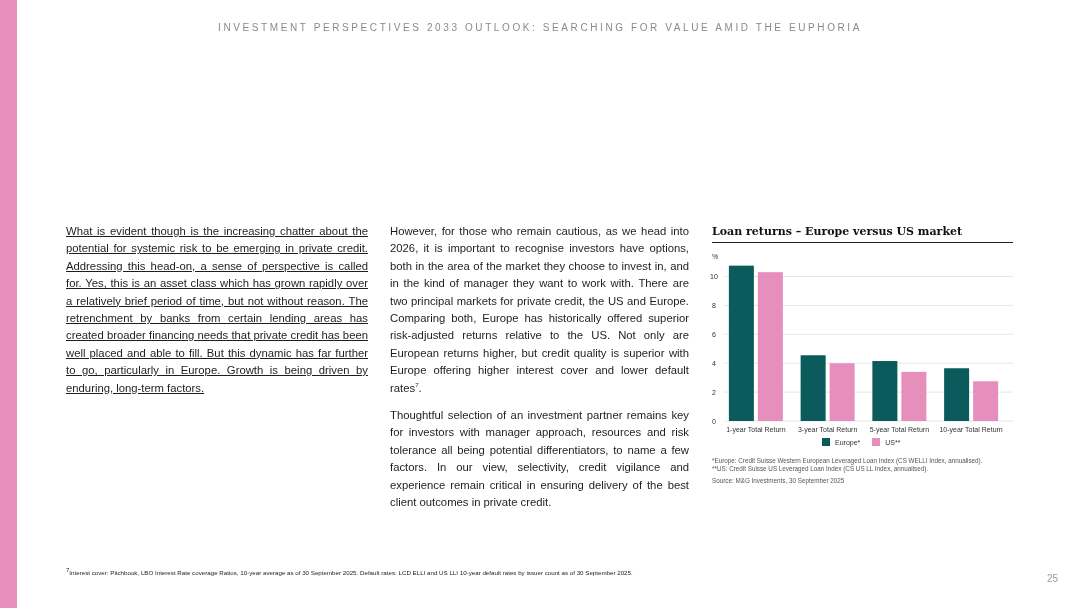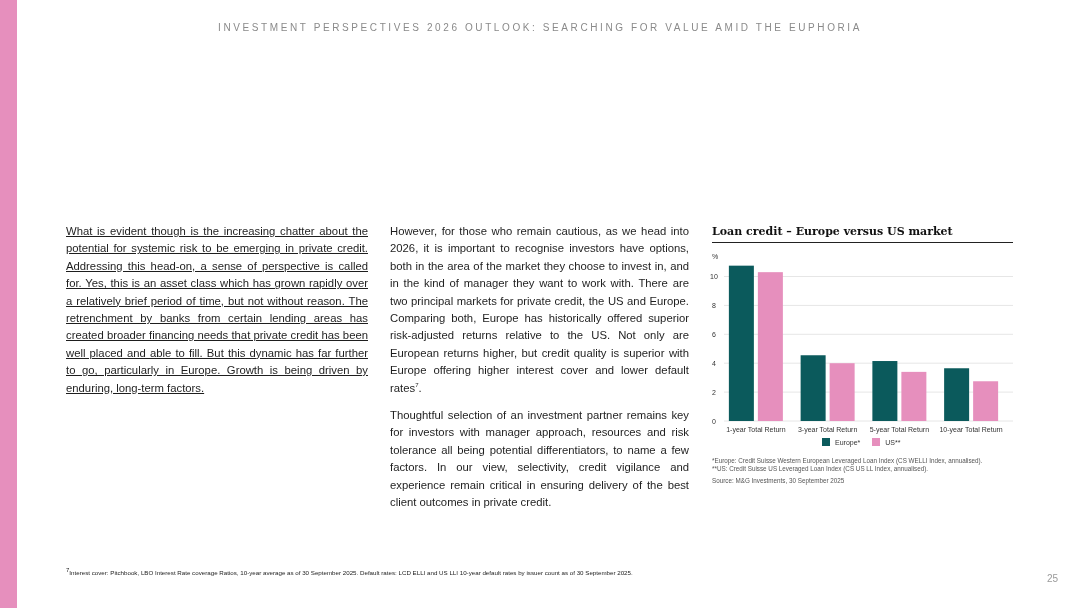--- a/index.html
+++ b/index.html
@@ -33,32 +33,32 @@
   .swatch { width: 8px; height: 8px; display: inline-block; }
   .notes { position: absolute; left: 712px; top: 457px; font-size: 6.3px; color: #555; line-height: 8.4px; }
   .source { position: absolute; left: 712px; top: 477px; font-size: 6.3px; color: #555; }
   .footnote { position: absolute; left: 66px; top: 569px; font-size: 6.2px; color: #222; }
   .page-num { position: absolute; right: 22px; top: 573px; font-size: 10px; color: #9a9a9a; }
 </style>
 </head>
 <body>
 
 <div class="side-bar"></div>
-<div class="header">INVESTMENT PERSPECTIVES 2026 OUTLOOK: SEARCHING FOR VALUE AMID THE EUPHORIA</div>
+<div class="header">INVESTMENT PERSPECTIVES 2033 OUTLOOK: SEARCHING FOR VALUE AMID THE EUPHORIA</div>
 
 <div class="col col-1">
   <p>What is evident though is the increasing chatter about the potential for systemic risk to be emerging in private credit. Addressing this head-on, a sense of perspective is called for. Yes, this is an asset class which has grown rapidly over a relatively brief period of time, but not without reason. The retrenchment by banks from certain lending areas has created broader financing needs that private credit has been well placed and able to fill. But this dynamic has far further to go, particularly in Europe. Growth is being driven by enduring, long-term factors.</p>
 </div>
 
 <div class="col col-2">
   <p><span>However, for those who remain cautious, as we head into 2026, it is important to recognise investors have options, both in the area of the market they choose to invest in, and in the kind of manager they want to work with. There are two principal markets for private credit, the US and Europe. Comparing both, Europe has historically offered superior risk-adjusted returns relative to the US. Not only are European returns higher, but credit quality is superior with Europe offering higher interest cover and lower default rates</span><sup>7</sup><span>.</span></p>
   <p>Thoughtful selection of an investment partner remains key for investors with manager approach, resources and risk tolerance all being potential differentiators, to name a few factors. In our view, selectivity, credit vigilance and experience remain critical in ensuring delivery of the best client outcomes in private credit.</p>
 </div>
 
-<div class="chart-title">Loan credit – Europe versus US market</div>
+<div class="chart-title">Loan returns – Europe versus US market</div>
 <div class="chart-rule"></div>
 
 <svg id="chart" width="320" height="192">
     <text x="12" y="14" class="tick">%</text>
     <line x1="24" x2="313" y1="176" y2="176" stroke="#e6e6e6" stroke-width="1"></line>
     <text x="14" y="178.5" class="tick" text-anchor="middle">0</text>
     <line x1="24" x2="313" y1="147.1" y2="147.1" stroke="#e6e6e6" stroke-width="1"></line>
     <text x="14" y="149.6" class="tick" text-anchor="middle">2</text>
     <line x1="24" x2="313" y1="118.2" y2="118.2" stroke="#e6e6e6" stroke-width="1"></line>
     <text x="14" y="120.7" class="tick" text-anchor="middle">4</text>

